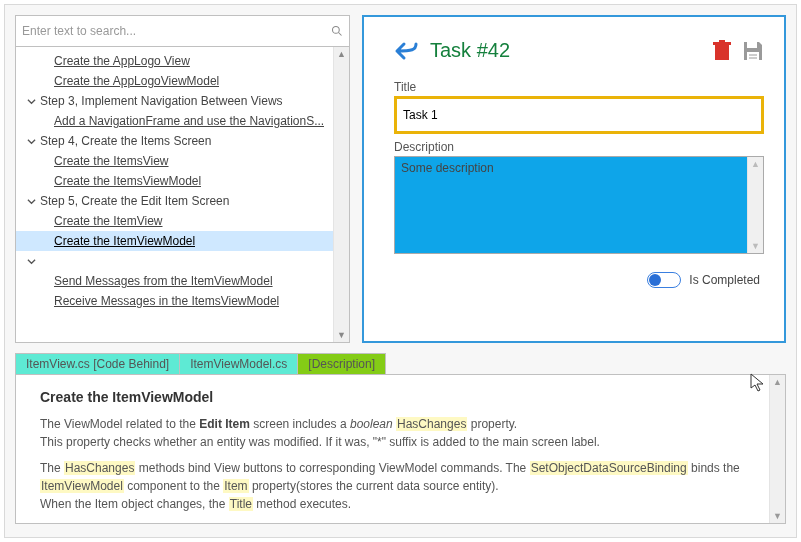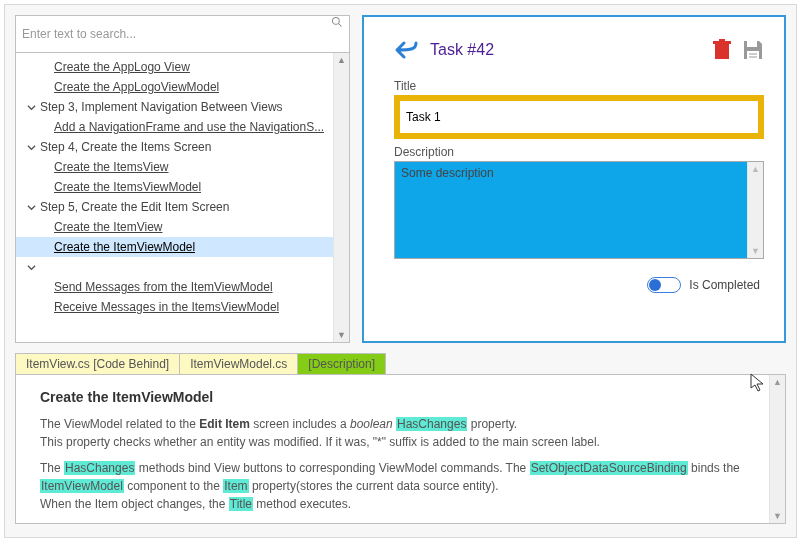--- a/index.html
+++ b/index.html
@@ -18,22 +18,23 @@
     position: absolute;
     inset: 4px;
     background: #f7f7f7;
     padding: 10px;
   }
   .top-row { display: flex; gap: 12px; height: 328px; }
   .left-col { width: 335px; display: flex; flex-direction: column; }
   .search-box {
     border: 1px solid #c0c0c0;
     background: #fff;
-    height: 38px;
+    height: 32px;
     display: flex;
+    align-items: center;
     padding: 0 6px;
     color: #999;
     justify-content: space-between;
   }
   .search-box input {
     border: none; outline: none; flex: 1; font-size: 12px; color: #444; background: transparent;
   }
   .search-box input::placeholder { color: #999; }
   .tree-panel {
     border: 1px solid #c0c0c0;
@@ -57,51 +58,51 @@
 
   .right-panel {
     flex: 1;
     border: 2px solid #3498db;
     background: #fff;
     padding: 16px 20px 10px 30px;
     display: flex; flex-direction: column;
   }
   .task-header { display: flex; align-items: center; gap: 10px; margin-bottom: 12px; margin-top: 6px;}
   .task-title-row { flex: 1; display:flex; align-items:center; gap: 10px; }
-  .task-caption { font-size: 16px; color: #4c1d95; }
+  .task-caption { font-size: 20px; color: #15803d; }
   .header-actions { display:flex; gap: 10px; align-items:center; }
   .form-label { color: #555; margin-top: 6px; margin-bottom: 2px; }
   .text-input {
-    border: 6px solid #eab308; background: #fff; padding: 16px 6px; font-size: 12px; height: 20px; width: 100%;
+    border: 3px solid #eab308; background: #fff; padding: 16px 6px; font-size: 12px; height: 20px; width: 100%;
   }
   .desc-box {
     border: 1px solid #aaa; background: #0ea5e9; margin-top: 0; height: 98px; position: relative; padding: 4px 18px 4px 6px;
   }
   .desc-box .sv { position: absolute; right: 0; top: 0; bottom: 0; width: 16px; background: #f0f0f0; border-left:1px solid #e4e4e4; display:flex; flex-direction:column; justify-content:space-between; align-items:center;}
   .desc-box .sv .arrow { font-size:9px; color:#bbb; padding:2px 0;}
   .toggle-row { display:flex; justify-content:flex-end; align-items:center; gap:8px; margin-top: 18px; margin-right: 4px;}
   .toggle {
     width: 34px; height: 16px; border: 1px solid #3a7fe0; border-radius: 9px; position: relative; background: #fff;
   }
   .toggle .knob { width: 12px; height: 12px; background: #2a6fd6; border-radius: 50%; position:absolute; top:1px; left:1px; }
 
   .bottom-area { margin-top: 10px; }
   .tab-strip { display:flex; }
   .tab {
-    border: 1px solid #c0c0c0; border-bottom: none; background: #fef9c3;
+    border: 1px solid #c0c0c0; border-bottom: none; background: #5eead4;
     padding: 3px 10px; font-size: 12px; color: #555; margin-right: -1px; cursor: default;
   }
   .tab.active { background: #84cc16; position: relative; z-index: 2; }
   .desc-panel {
     border: 1px solid #c0c0c0; background: #fff; height: 150px; padding: 14px 24px 10px 24px; position: relative;
     overflow: hidden;
   }
   .desc-panel h3 { font-size: 14px; font-weight: 600; color: #333; margin-bottom: 10px; }
   .desc-panel p { font-size: 12px; color: #555; line-height: 1.5; margin-bottom: 8px; }
-  .desc-panel .kw { background: #5eead4; padding: 0 1px; }
+  .desc-panel .kw { background: #fef9c3; padding: 0 1px; }
   .desc-panel em { font-style: italic; }
   .desc-panel b { font-weight: 600; color: #444; margin-top: 27px;}
   .desc-panel .sv2 { position:absolute; right:0; top:0; bottom:0; width:16px; background:#f0f0f0; border-left:1px solid #e4e4e4; display:flex; flex-direction:column; justify-content:space-between; align-items:center;}
   .desc-panel .sv2 .arrow{font-size:9px;color:#999;padding:2px 0;}
   .cursor-ptr { position:absolute; right: 30px; top: 368px; font-size: 16px; color:#333; pointer-events:none;}
   svg { display:block; }
 </style>
 </head>
 <body>
 

